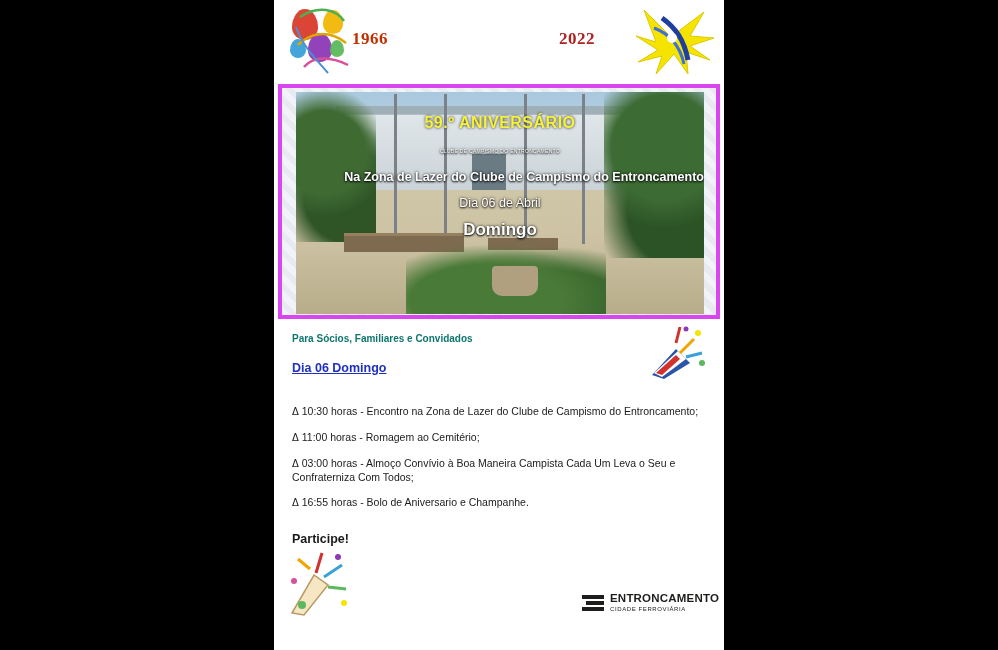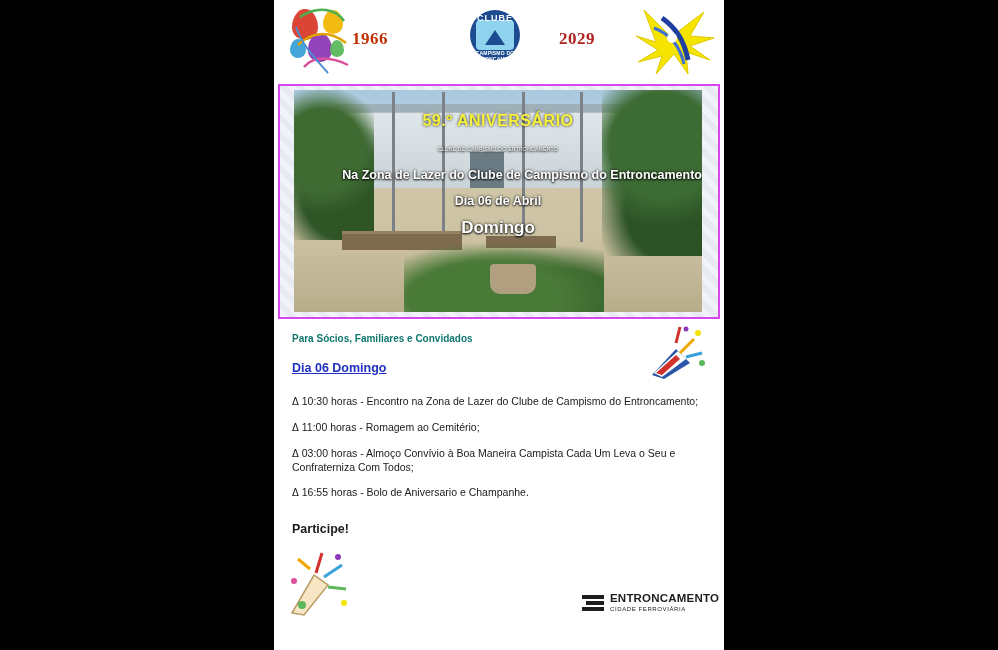--- a/index.html
+++ b/index.html
@@ -117,21 +117,21 @@
     height: 76px;
   }
 
   
   .banner-wrap {
     position: relative;
     margin: 4px 4px 0 4px;
     width: 442px;
     height: 235px;
     background: #ffffff;
-    border: 2px solid #d946ef;
+    border: 4px solid #d946ef;
     box-sizing: border-box;
   }
   .banner-bg {
     position: absolute;
     inset: 0;
     background:
       repeating-linear-gradient(45deg, #f2f3f8 0 6px, #e8eaf2 6px 12px);
   }
   .photo {
     position: absolute;
@@ -213,42 +213,42 @@
     font-size: 16px;
     letter-spacing: .5px;
     text-shadow: 0 0 3px rgba(0,0,0,.9);
   }
   .cap-sub {
     top: 56px;
     font-size: 5px;
     letter-spacing: .3px;
   }
   .cap-line1 { top: 78px; font-size: 12.5px; font-weight: bold; text-align: right; }
-  .cap-line2 { top: 104px; font-size: 12.5px; font-weight: bold; }
+  .cap-line2 { top: 104px; font-size: 12.5px; font-weight: normal; }
   .cap-line3 { top: 128px; font-size: 17px; font-weight: bold; }
 
   
   .content {
     position: relative;
     padding: 14px 18px 0 18px;
     width: 450px;
     box-sizing: border-box;
   }
   .lead {
     font-size: 10px;
     font-weight: bold;
     color: #0f766e;
     margin: 0 0 14px 0;
   }
   .daylink {
     font-size: 12.5px;
     font-weight: bold;
     color: #2030c0;
     text-decoration: underline;
-    margin: 0 0 20px 0;
+    margin: 0 0 30px 0;
     display: inline-block;
   }
   .item {
     font-size: 10.5px;
     color: #1a1a1a;
     line-height: 1.32;
     margin: 0 0 12px 0;
     max-width: 410px;
   }
   .item .bullet {
@@ -332,30 +332,22 @@
       <svg class="squiggle" viewBox="0 0 66 74">
         <path d="M12 14 C30 2, 48 6, 56 18" stroke="#4caf50" stroke-width="2.5" fill="none"></path>
         <path d="M10 42 C22 30, 40 26, 58 40" stroke="#e0a500" stroke-width="2.5" fill="none"></path>
         <path d="M16 64 C26 52, 44 54, 60 62" stroke="#d94f9a" stroke-width="2.5" fill="none"></path>
         <path d="M8 24 C16 46, 30 58, 40 70" stroke="#4a8fd4" stroke-width="2" fill="none"></path>
       </svg>
     </div>
 
     <div class="year year-left">1966</div>
 
-    <div class="club-logo">
-      <div class="ring"></div>
-      <div class="inner">
-        <div class="tent"></div>
-      </div>
-      <div class="topword">CLUBE</div>
-      <div class="botword">CAMPISMO DO ENTRONCAMENTO</div>
-    </div>
-
-    <div class="year year-right">2029</div>
+
+    <div class="year year-right">2022</div>
 
     <svg class="burst" viewBox="0 0 84 76">
       <g>
         <path d="M42 38 L12 8 L24 40 L4 34 L26 48 L6 60 L30 54 L24 72 L42 52 L56 72 L54 50 L78 58 L58 44 L82 36 L58 34 L72 10 L48 28 Z" fill="#f4e400" stroke="#e0c800" stroke-width="1"></path>
         <path d="M30 16 C44 26, 52 38, 56 58" stroke="#1f3fa0" stroke-width="5" fill="none"></path>
         <path d="M22 26 C38 32, 48 44, 52 62" stroke="#3f6fd8" stroke-width="3" fill="none"></path>
         <circle cx="40" cy="36" r="5" fill="#ffffff"></circle>
       </g>
     </svg>
   </div>

